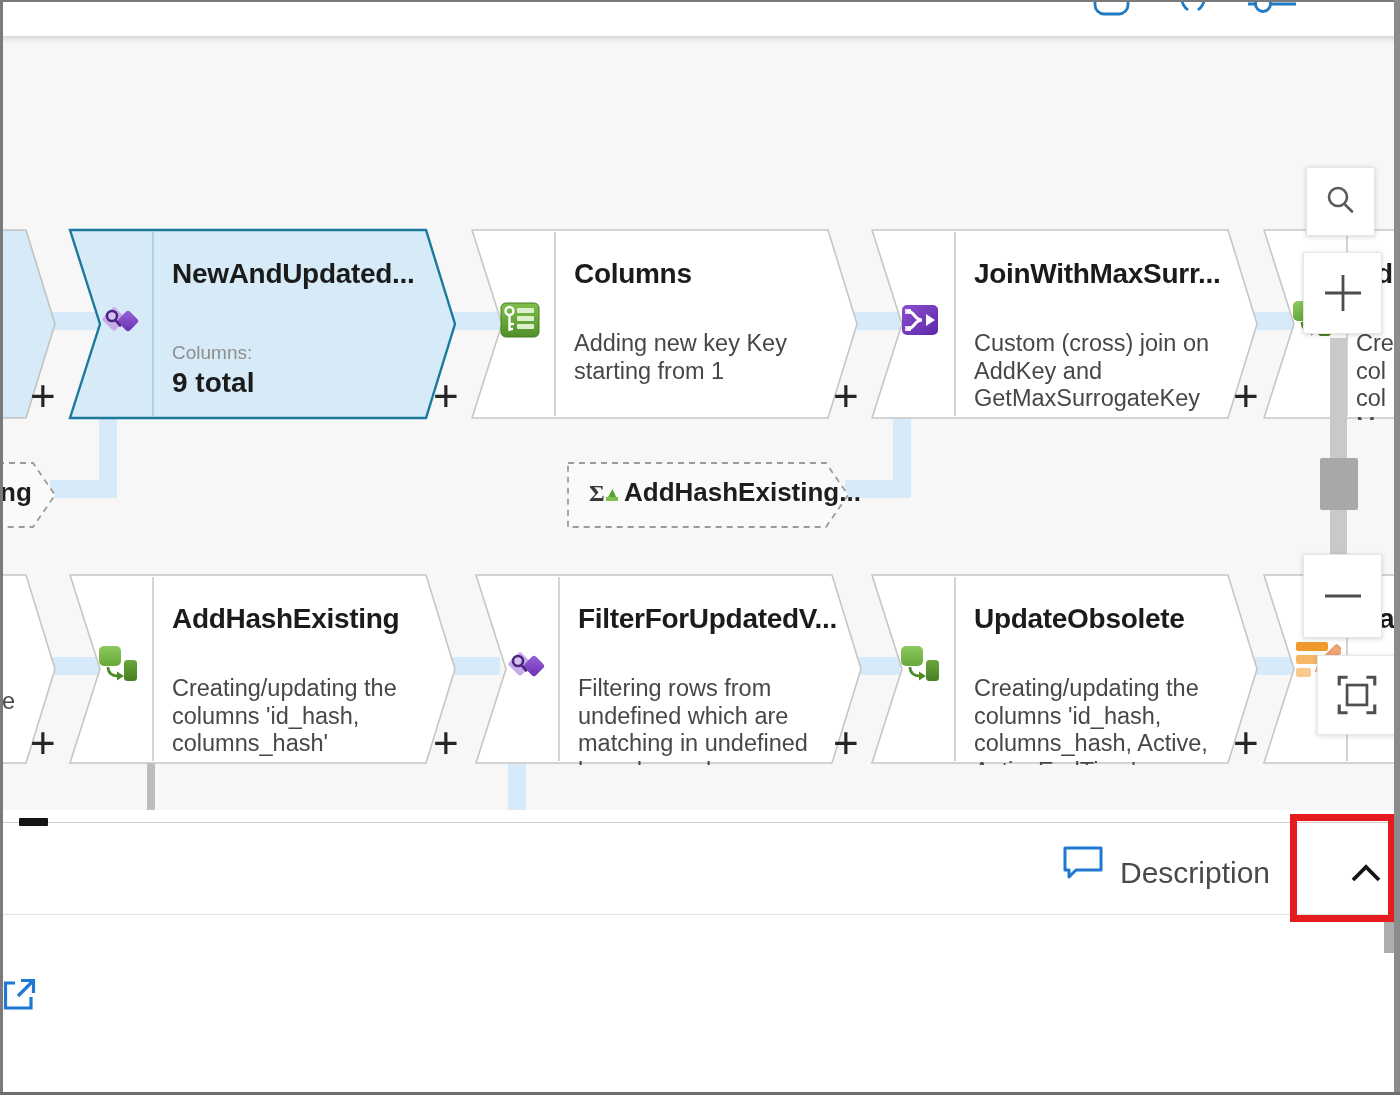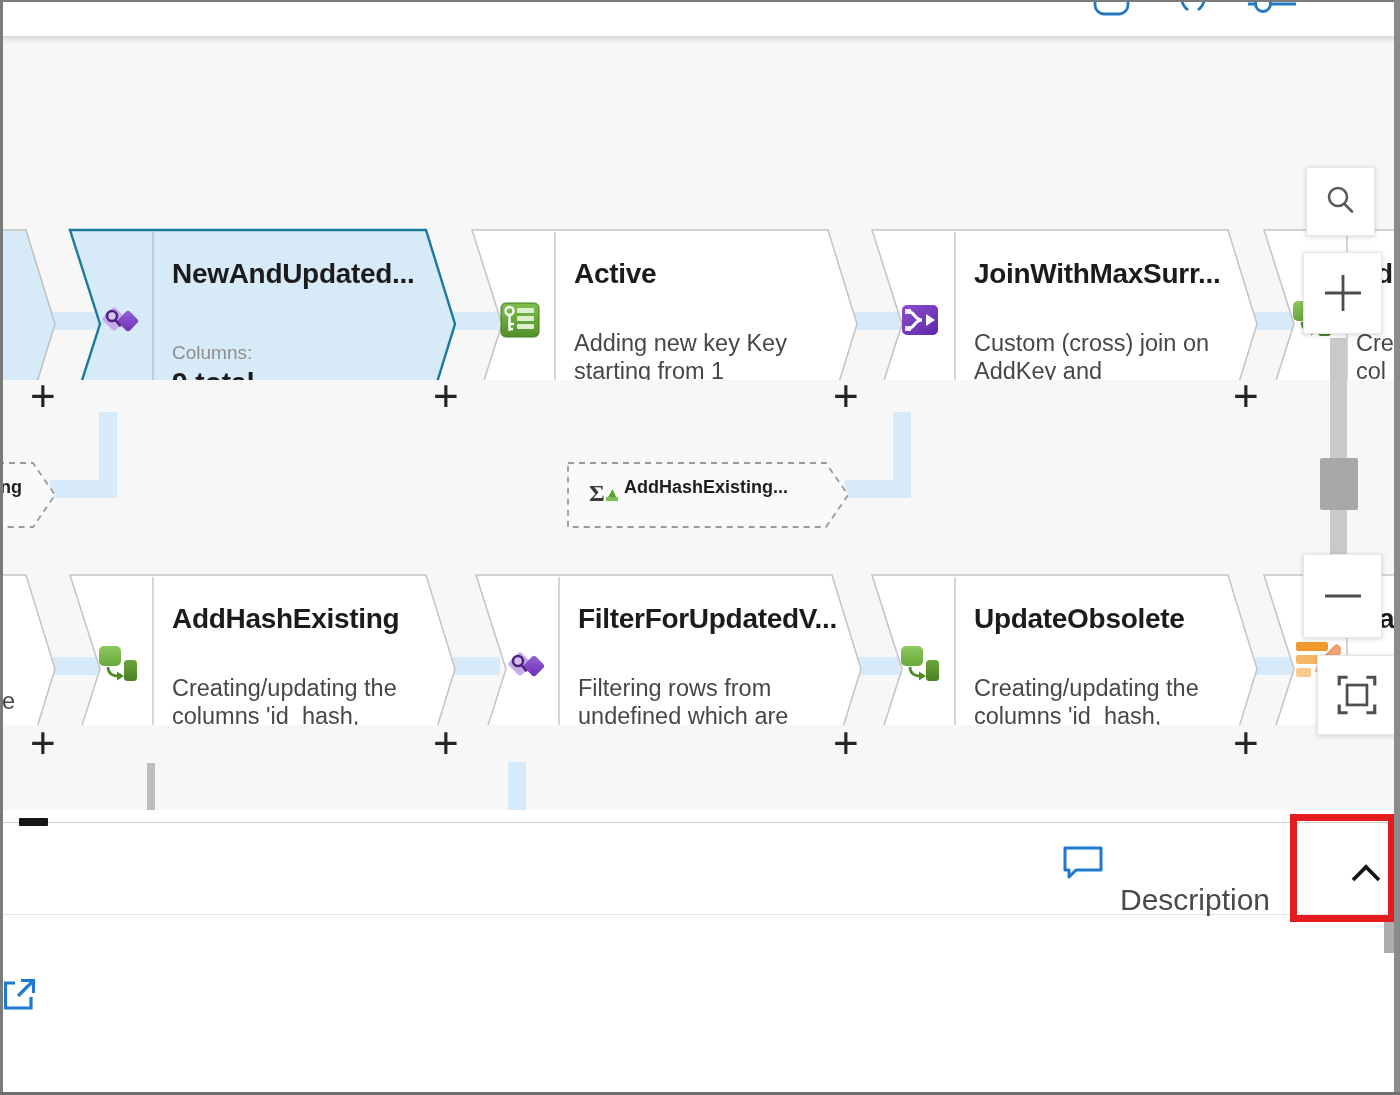--- a/index.html
+++ b/index.html
@@ -16,57 +16,57 @@
   #topbar{position:absolute;left:0;top:0;width:1400px;height:36px;background:#fff;z-index:5;}
   .topbar-ico{position:absolute;z-index:6;}
 
   
   #canvas{position:absolute;left:0;top:36px;width:1400px;height:774px;background:#f7f7f7;
           box-shadow:inset 0 9px 7px -7px rgba(0,0,0,.18);z-index:1;}
 
   .conn{position:absolute;background:#d7eaf9;z-index:2;}
   .conn-gray{position:absolute;background:#bdbdbd;z-index:2;}
 
-  .node{position:absolute;width:389px;height:152px;overflow:hidden;z-index:3;}
+  .node{position:absolute;width:389px;height:192px;overflow:hidden;z-index:3;}
   .node svg.shape{position:absolute;left:0;top:0;}
   .body{fill:#ffffff;stroke:#c6c6c6;stroke-width:1.6;}
   .sel .body{fill:#d6eaf8;stroke:#1b7a9b;stroke-width:2.4;}
   .psel .body{fill:#d6eaf8;stroke:#c2c2c2;stroke-width:1.6;}
   .vdiv{stroke:#c4c4c4;stroke-width:1.4;}
   .sel .vdiv{stroke:#a4c6dc;}
   .nicon{position:absolute;left:30px;top:72px;}
   .ntitle{position:absolute;left:104px;top:30px;font-size:28px;font-weight:600;color:#1b1b1b;
           letter-spacing:-.3px;white-space:nowrap;}
   .ndesc{position:absolute;left:104px;top:102px;width:262px;font-size:23.5px;line-height:27.5px;
          color:#474747;white-space:pre-line;}
   .nmeta{position:absolute;left:104px;top:114px;}
   .mlabel{font-size:19px;color:#8e8e8e;}
   .mvalue{font-size:28px;font-weight:600;color:#1b1b1b;margin-top:3px;}
   .rp .ntitle{left:94px;}
   .rp .ndesc{left:94px;}
 
   .ghost{position:absolute;z-index:3;}
   .gbody{fill:#fafafa;stroke:#9b9b9b;stroke-width:1.8;stroke-dasharray:6 5;}
-  .glabel{position:absolute;font-size:18px;font-weight:600;color:#1d1d1d;z-index:4;white-space:nowrap;}
+  .glabel{position:absolute;font-size:26px;font-weight:600;color:#1d1d1d;z-index:4;white-space:nowrap;}
   .gicon{position:absolute;z-index:4;}
   .frag{position:absolute;font-size:23.5px;color:#474747;z-index:4;}
 
   .plus{position:absolute;font-size:44px;font-weight:100;line-height:1;color:#252525;z-index:4;cursor:pointer;}
 
   
   .zbtn{position:absolute;background:#fff;border:1px solid #e6e6e6;box-shadow:0 1px 5px rgba(0,0,0,.16);
         z-index:10;display:flex;align-items:center;justify-content:center;}
   #ztrack{position:absolute;left:1330px;top:338px;width:17px;height:216px;background:#c9c9c9;z-index:9;}
   #zthumb{position:absolute;left:1320px;top:458px;width:38px;height:52px;background:#a8a8a8;border-radius:2px;z-index:10;}
 
   
   #gap-strip{position:absolute;left:0;top:810px;width:1400px;height:12px;background:#fff;z-index:2;}
   #desc-header{position:absolute;left:0;top:822px;width:1400px;height:93px;background:#fff;
                border-top:1px solid #cfcfcf;border-bottom:1px solid #e3e3e3;z-index:5;box-sizing:border-box;}
-  #desc-label{position:absolute;left:1120px;top:856px;font-size:30px;color:#4a4a4a;z-index:6;margin-top:27px;}
+  #desc-label{position:absolute;left:1120px;top:856px;font-size:30px;color:#4a4a4a;z-index:6;}
   #desc-content{position:absolute;left:0;top:916px;width:1400px;height:176px;background:#fff;z-index:5;}
   #drag-dash{position:absolute;left:19px;top:818px;width:29px;height:8px;background:#151515;border-radius:1px;z-index:7;}
   #scroll-remnant{position:absolute;left:1384px;top:915px;width:13px;height:38px;background:#adadad;z-index:6;}
 
   #red-box{position:absolute;left:1290px;top:814px;width:105px;height:108px;border:7px solid #e41b1f;
            box-sizing:border-box;z-index:30;}
   .absico{position:absolute;z-index:7;}
 </style>
 </head>
 <body>
@@ -244,21 +244,21 @@
   </div>
 
   <div class="node" style="left:470px;top:228px">
     <svg class="shape" width="389" height="192" viewBox="0 0 389 192">
       <polygon class="body" points="2,2 358,2 387,96 358,190 2,190 32,96"></polygon>
       <line class="vdiv" x1="85" y1="4" x2="85" y2="188"></line>
     </svg>
     <span class="nicon"><svg width="40" height="40">
           <use href="#i-surrogate"></use>
         </svg></span>
-    <div class="ntitle">Active</div>
+    <div class="ntitle">Columns</div>
     <div class="ndesc">Adding new key Key
 starting from 1</div>
   </div>
 
   <div class="node" style="left:870px;top:228px">
     <svg class="shape" width="389" height="192" viewBox="0 0 389 192">
       <polygon class="body" points="2,2 358,2 387,96 358,190 2,190 32,96"></polygon>
       <line class="vdiv" x1="85" y1="4" x2="85" y2="188"></line>
     </svg>
     <span class="nicon"><svg width="40" height="40">

